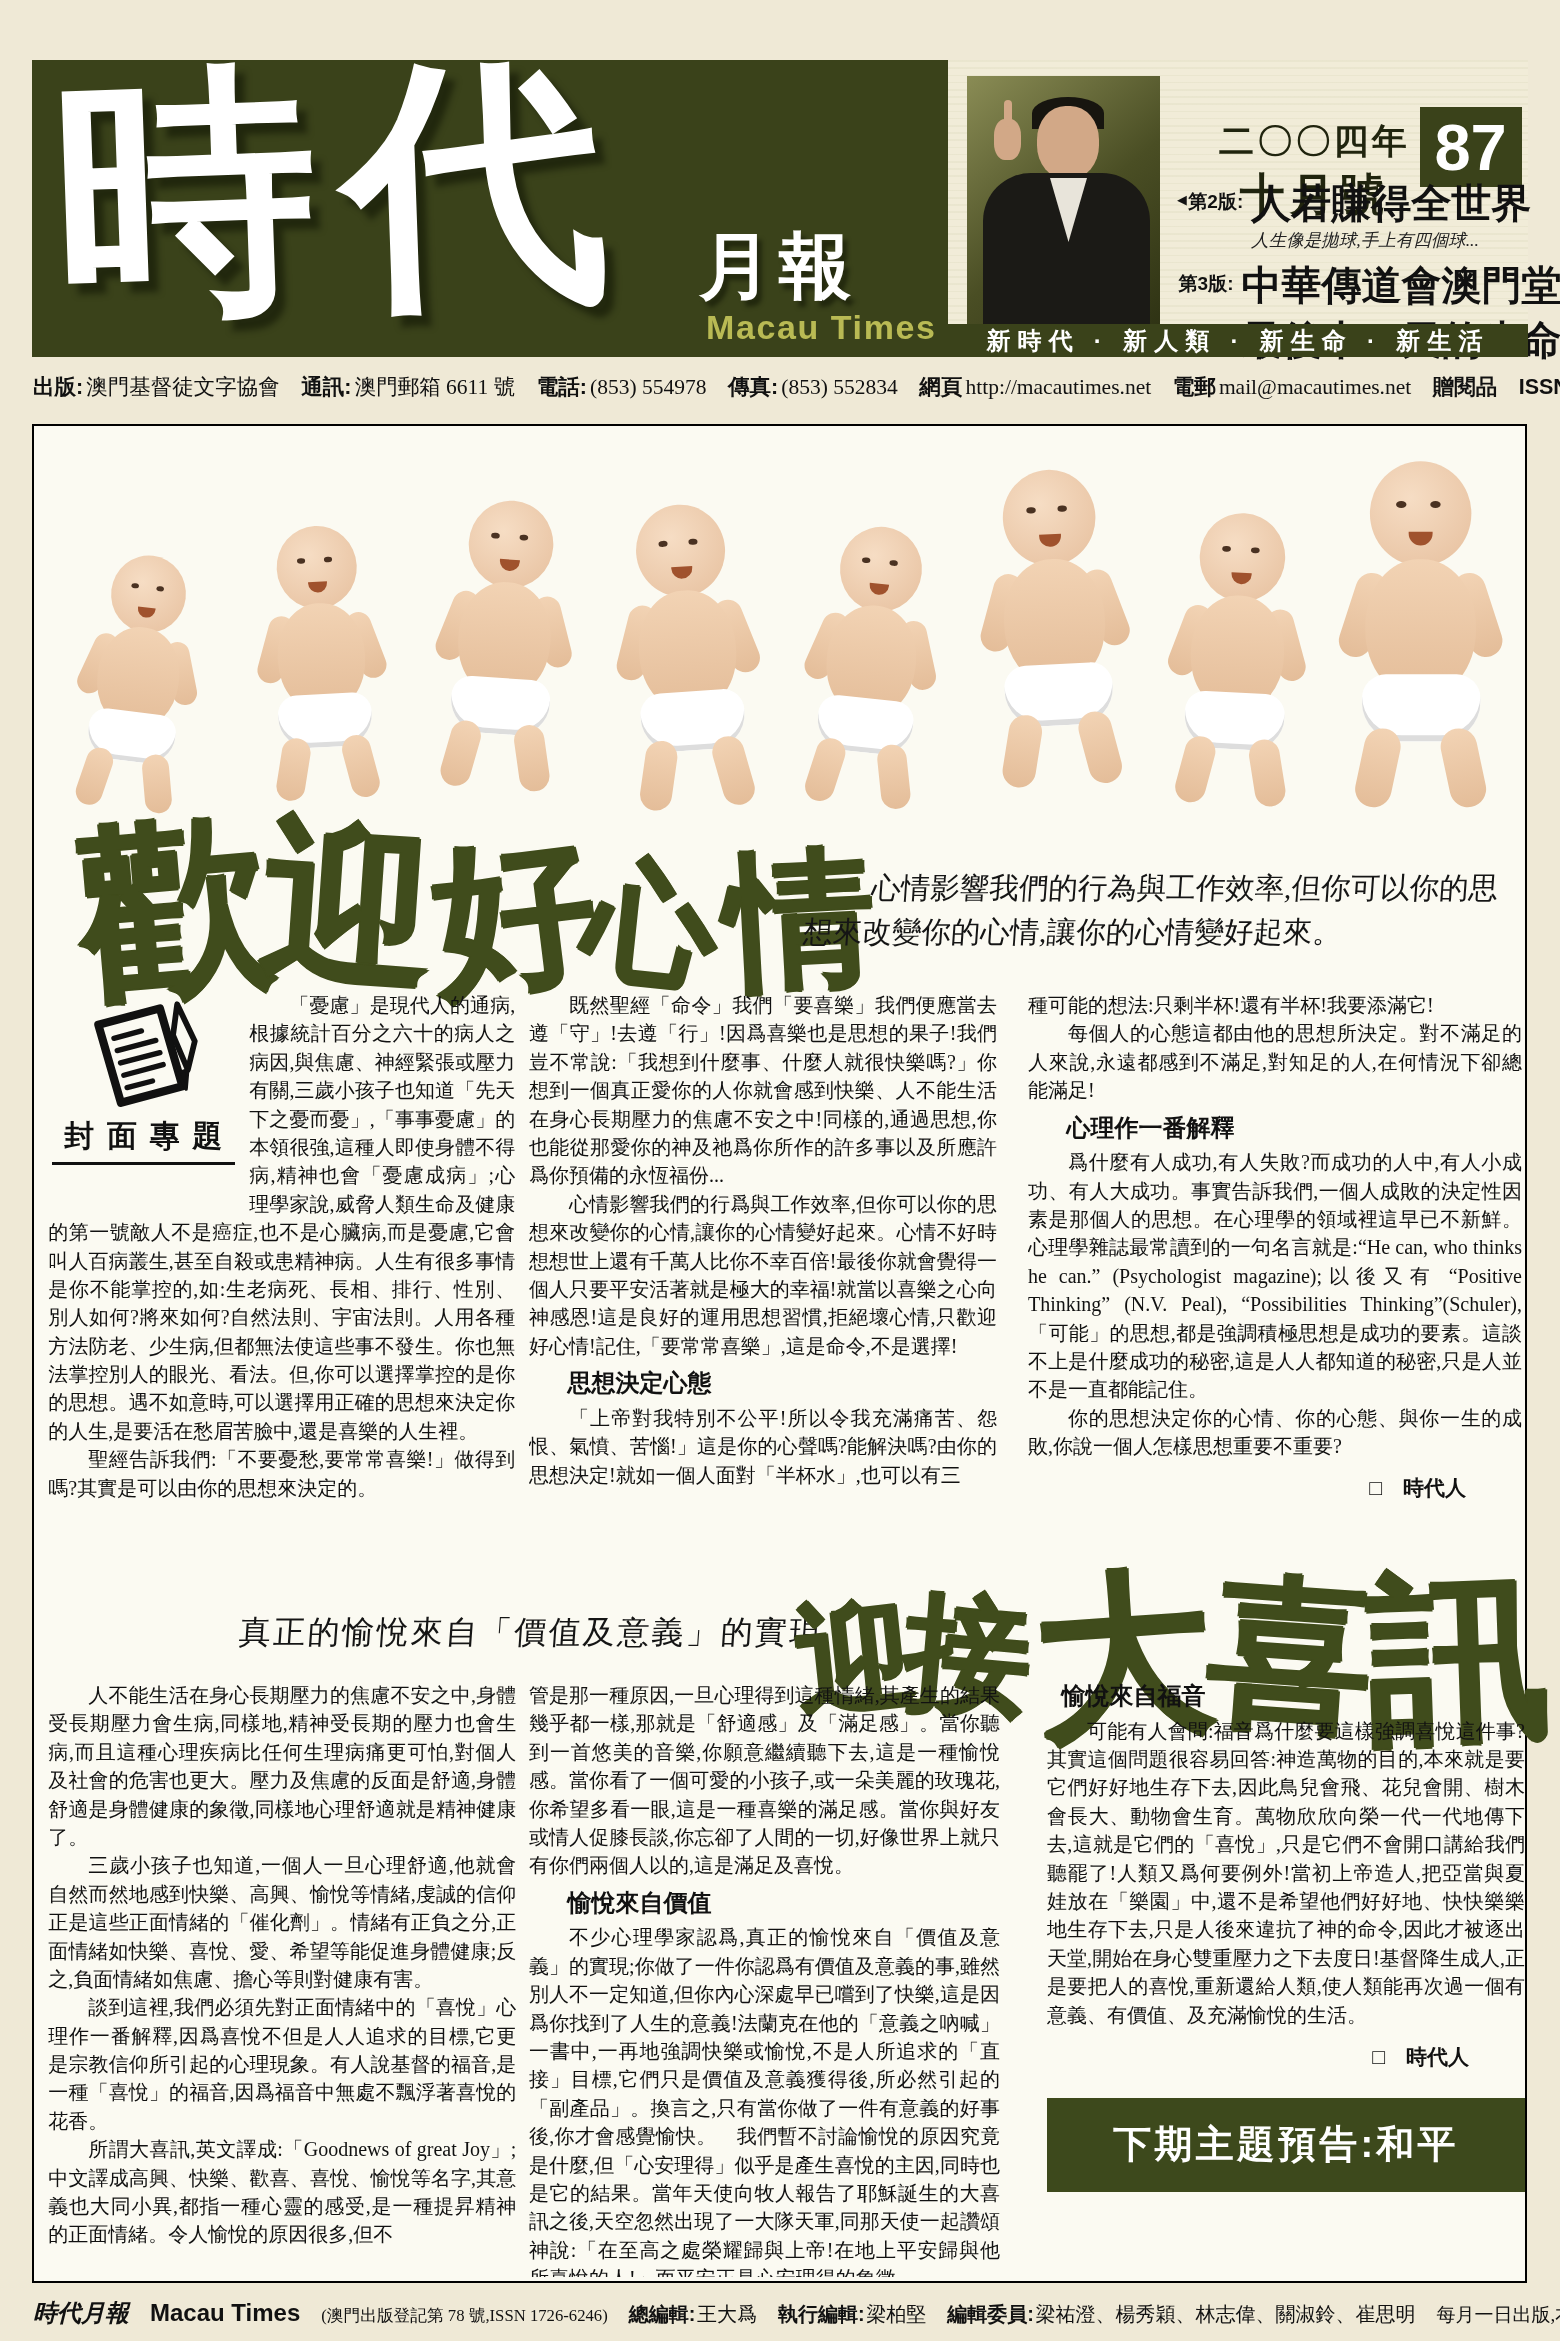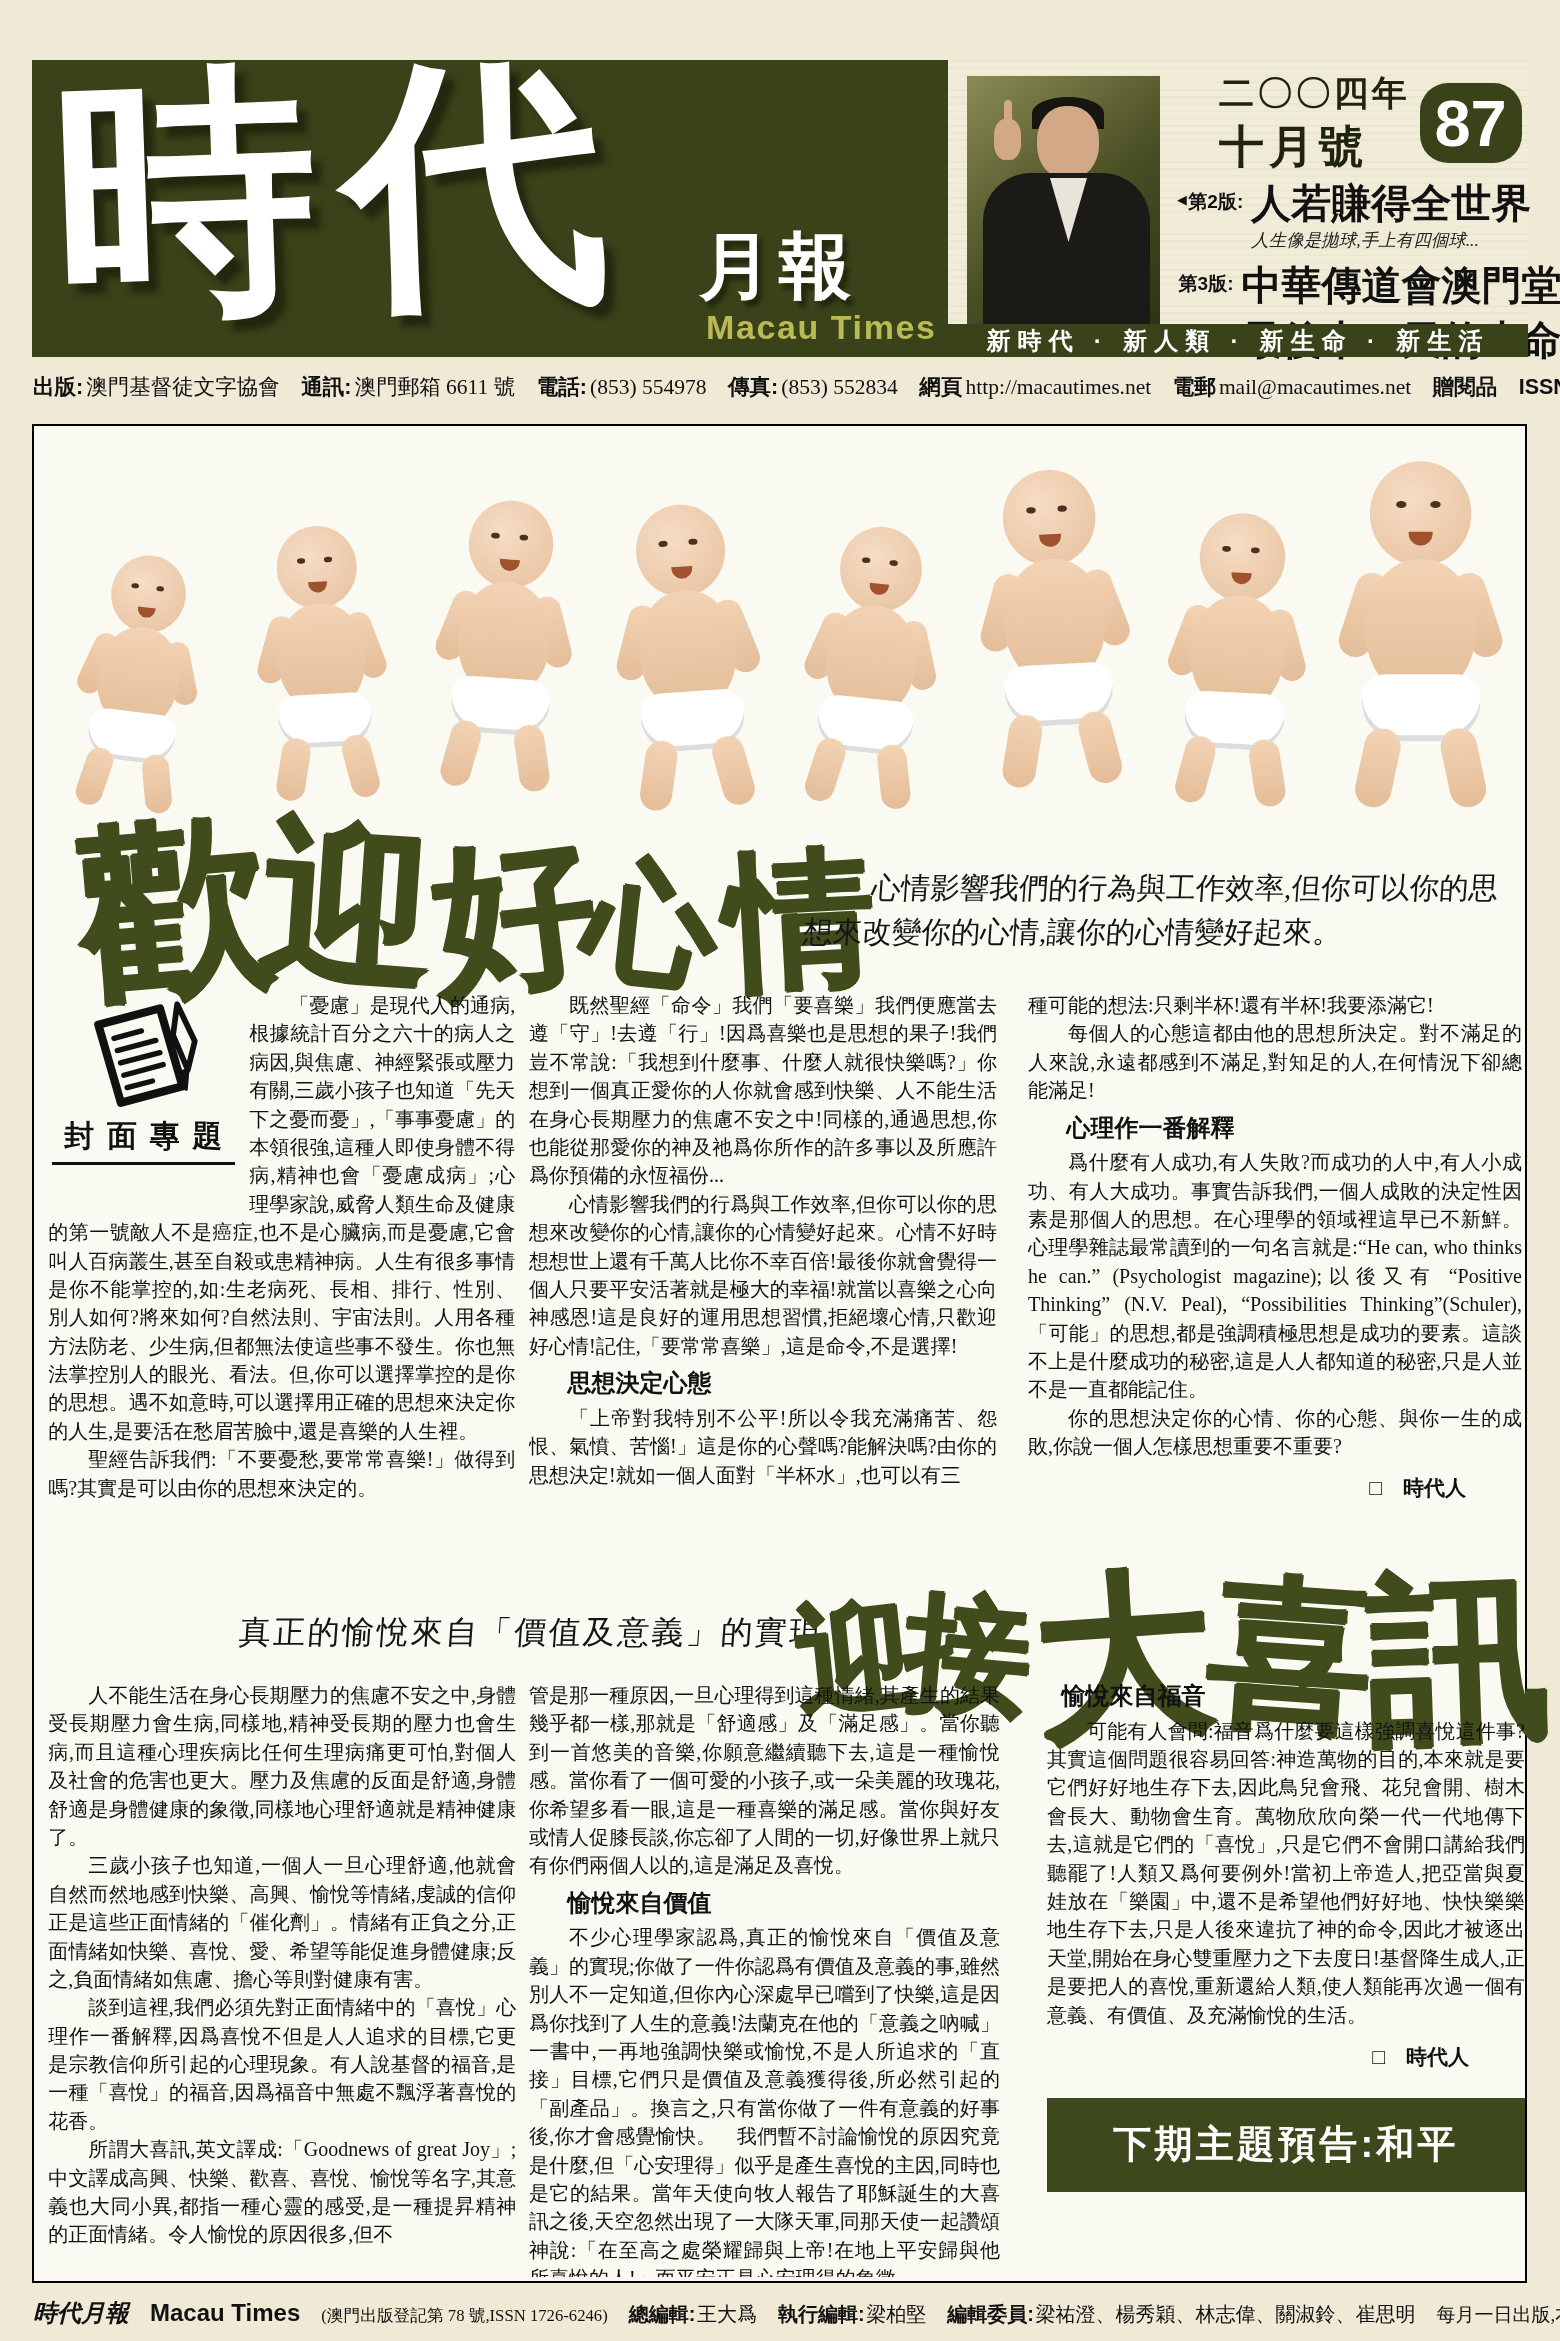--- a/index.html
+++ b/index.html
@@ -20,25 +20,25 @@
       background:linear-gradient(140deg,#8a8c55,#4a4e24 55%,#2f3314);overflow:hidden;}
   .p-face{position:absolute;left:70px;top:30px;width:62px;height:73px;background:#d2a887;border-radius:46%;}
   .p-hair{position:absolute;left:65px;top:21px;width:72px;height:32px;background:#17150f;border-radius:50% 50% 0 0;}
   .p-body{position:absolute;left:16px;top:97px;width:167px;height:151px;background:#1b1a16;
       border-radius:48px 48px 0 0;}
   .p-shirt{position:absolute;left:83px;top:102px;width:37px;height:64px;background:#e8e4da;
       clip-path:polygon(50% 0,0 0,50% 100%,100% 0);}
   .p-hand{position:absolute;left:27px;top:43px;width:27px;height:41px;background:#d2a887;border-radius:40%;}
   .p-finger{position:absolute;left:37px;top:24px;width:8px;height:27px;background:#d2a887;border-radius:4px;}
   .issue{position:absolute;right:6.4px;top:9.6px;display:flex;align-items:center;gap:9.6px;}
-  .issue-date{text-align:left;font-family:"Liberation Sans",sans-serif;font-weight:bold;color:#20240e;}
+  .issue-date{text-align:center;font-family:"Liberation Sans",sans-serif;font-weight:bold;color:#20240e;margin-top:48px;}
   .issue-year{font-size:35px;letter-spacing:3.2px;}
   .issue-month{font-size:45px;letter-spacing:4.8px;}
   .issue-no{width:102px;height:80px;background:#3a421a;color:#fff;font-family:"Liberation Sans",sans-serif;
-      font-weight:bold;font-size:65px;display:flex;align-items:center;justify-content:center;border-radius:28px;}
+      font-weight:bold;font-size:65px;display:flex;align-items:center;justify-content:center;}
   .headlines{position:absolute;left:229px;top:121px;right:4.8px;}
   .hl-row{display:flex;align-items:flex-start;margin-bottom:11px;}
   .hl-marker{font-size:12.7px;margin-top:11px;color:#111;}
   .hl-page{font-family:"Liberation Sans",sans-serif;font-weight:bold;font-size:19px;margin:8px 8px 0 1.6px;
       white-space:nowrap;}
   .hl-title{font-family:"Liberation Sans",sans-serif;font-weight:bold;font-size:40px;line-height:1.1;
       white-space:nowrap;}
   .hl-sub{font-size:17.5px;font-style:italic;margin-top:3.2px;color:#222;}
   .slogan{position:absolute;left:0;bottom:0;width:100%;height:33px;background:#3a421a;color:#fff;
       font-family:"Liberation Sans",sans-serif;font-weight:bold;font-size:24px;letter-spacing:7.2px;

